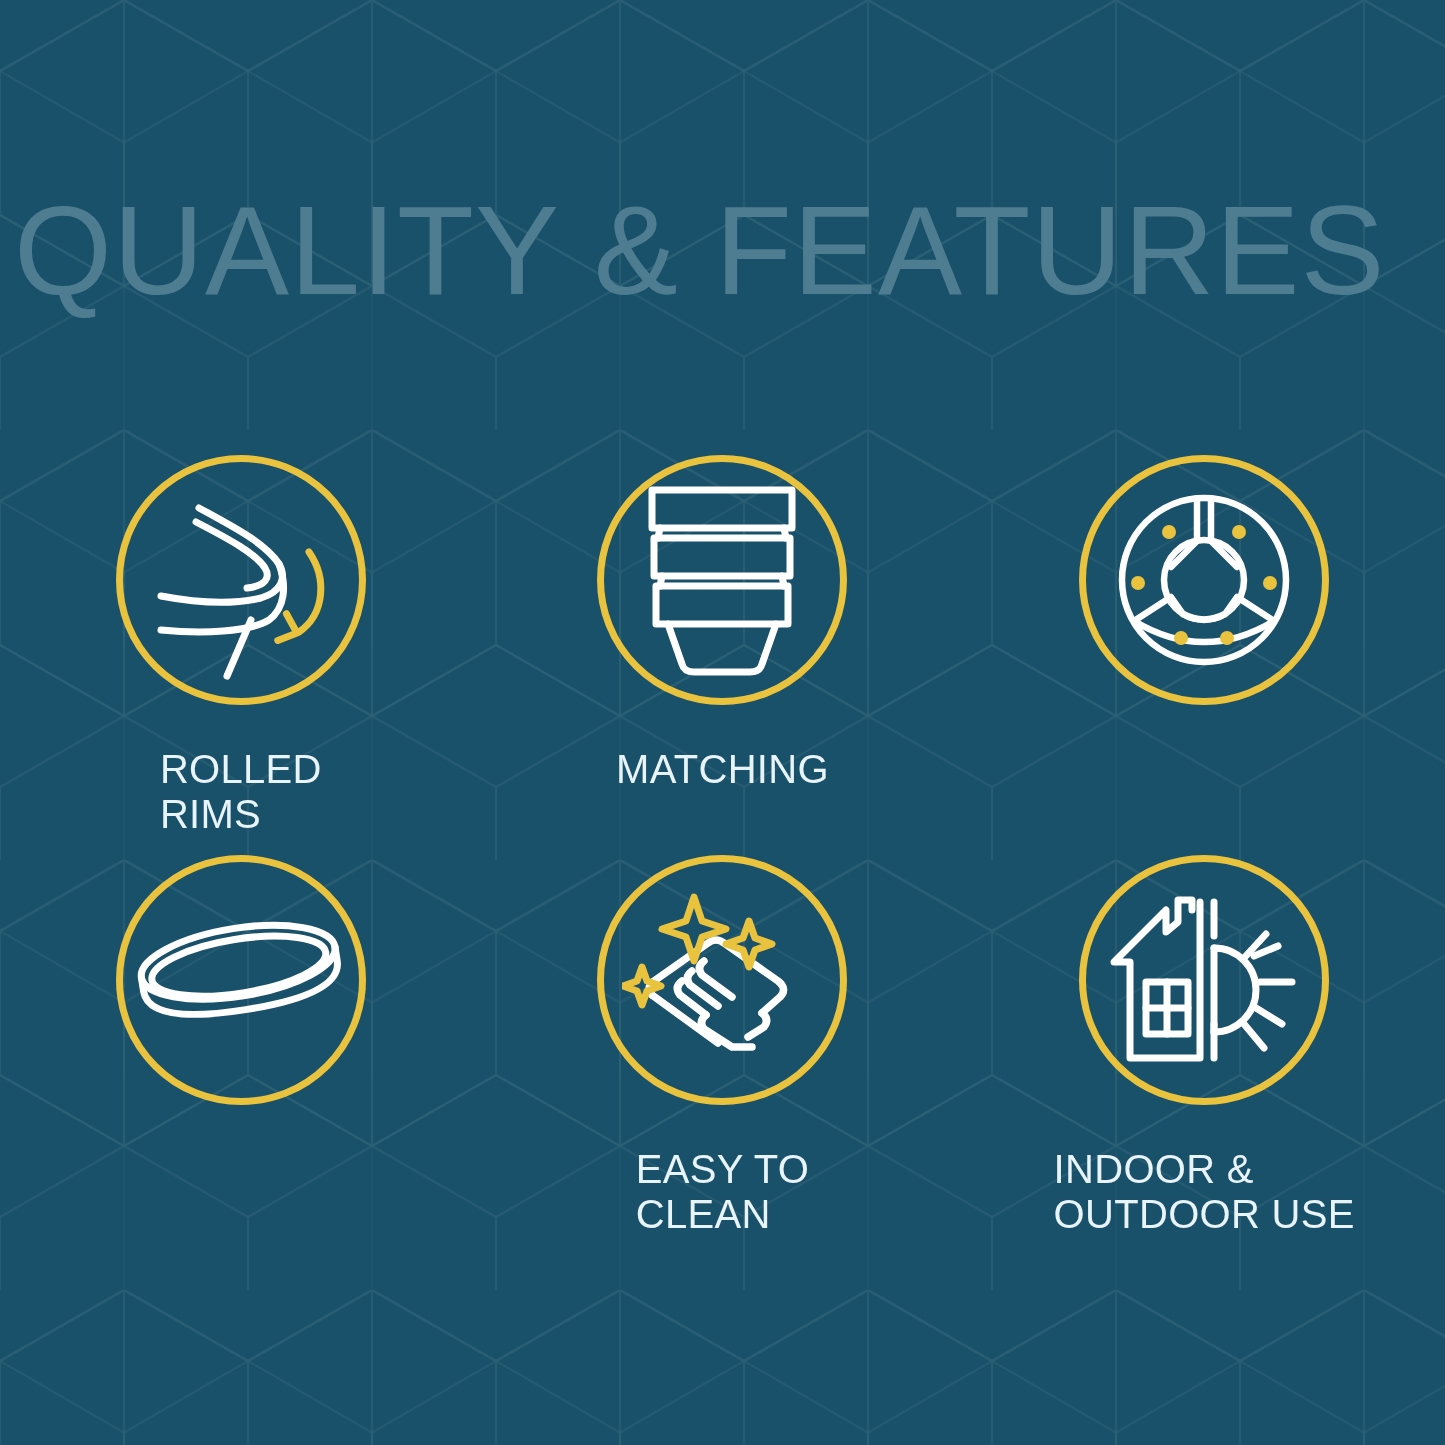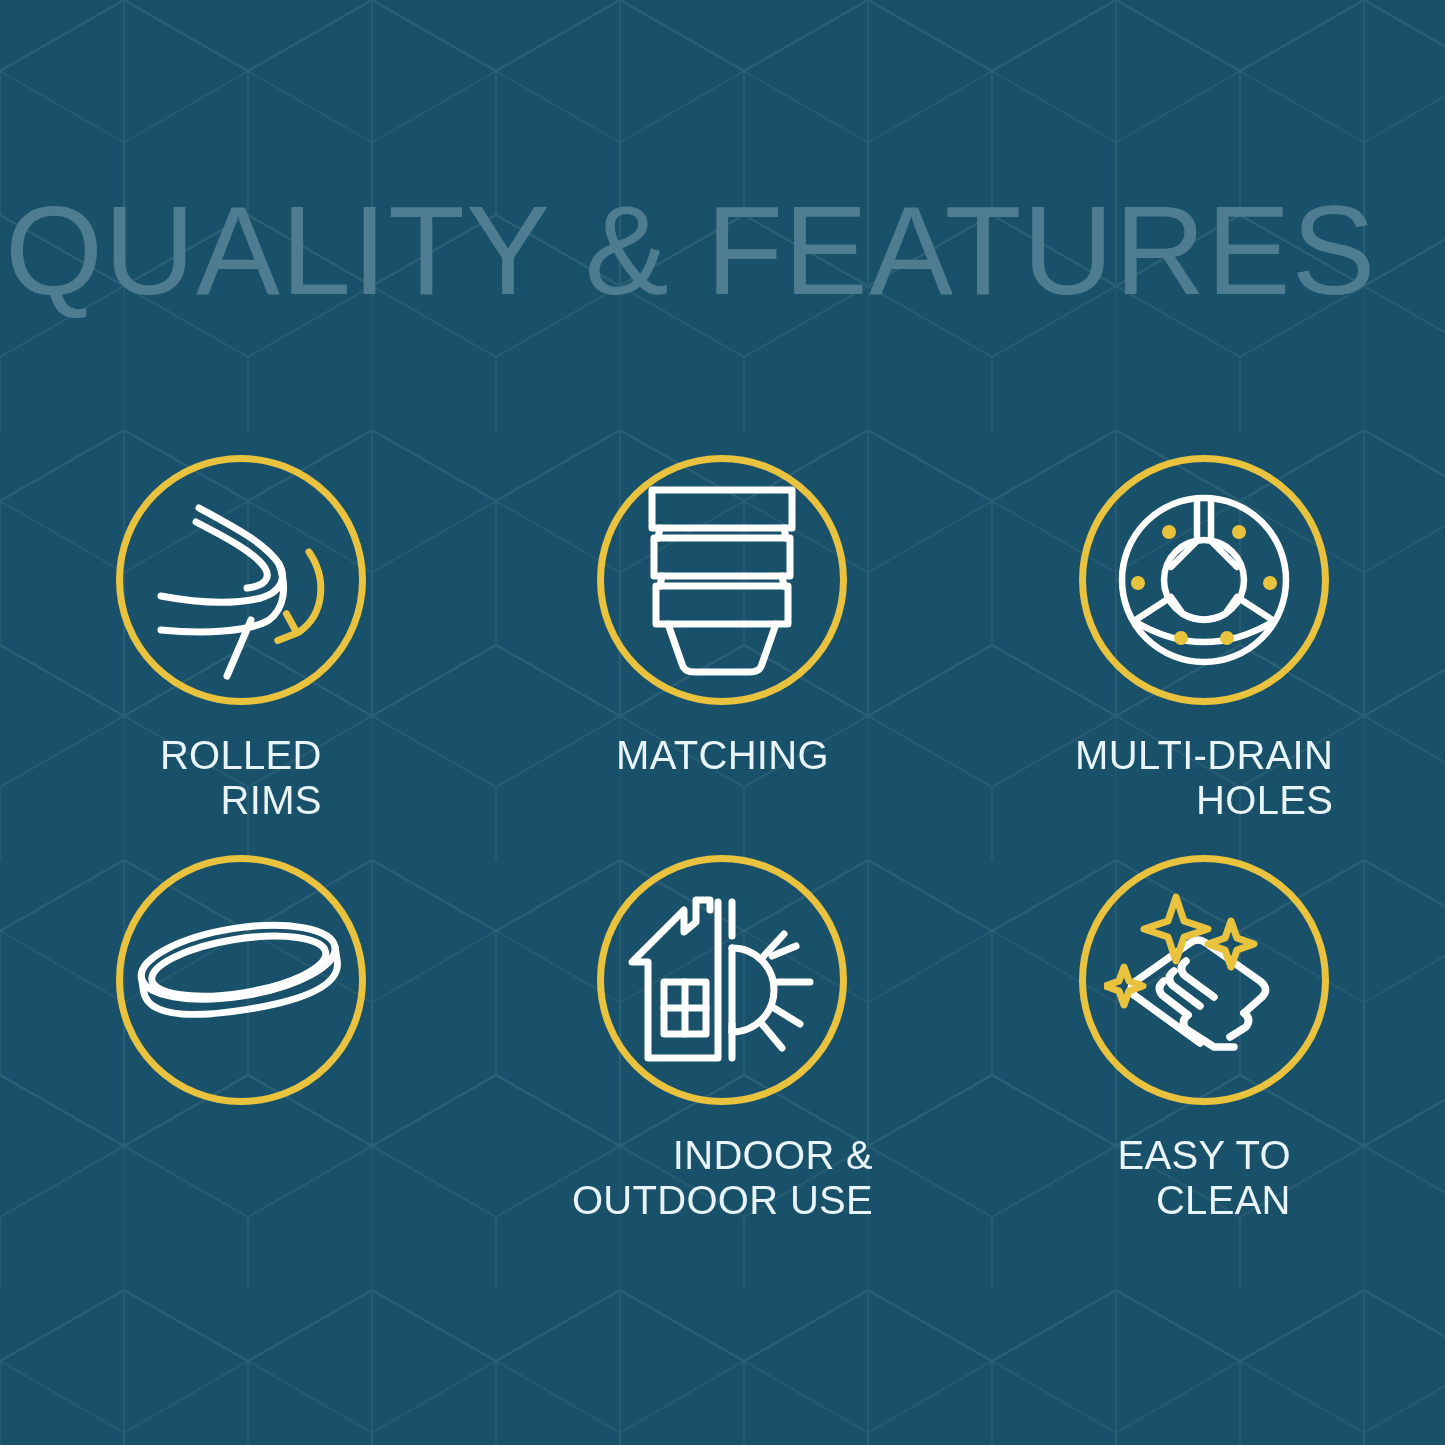--- a/index.html
+++ b/index.html
@@ -19,21 +19,21 @@
   #bg-pattern {
     position: absolute;
     inset: 0;
     z-index: 0;
     pointer-events: none;
   }
   
   #title {
     position: absolute;
     top: 188px;
-    left: 5px;
+    left: 14px;
     width: 1317px;
     text-align: center;
     z-index: 2;
     font-size: 126px;
     line-height: 1.0;
     letter-spacing: 1px;
     font-weight: 300;
     color: #4e7d91;
     white-space: nowrap;
     font-family: "Liberation Sans", sans-serif;
@@ -64,22 +64,22 @@
     border: 7px solid #e9c33e;
     box-sizing: border-box;
     display: flex;
     align-items: center;
     justify-content: center;
   }
   .badge svg {
     display: block;
   }
   .label {
-    margin-top: 28px;
-    text-align: right;
+    margin-top: 42px;
+    text-align: left;
     color: #e8f4f8;
     font-size: 40px;
     line-height: 1.12;
     font-weight: 500;
     letter-spacing: 0.3px;
     white-space: pre-line;
     font-family: "Liberation Sans", sans-serif;
   }
 </style>
 </head>
@@ -188,37 +188,63 @@
           <g fill="#e9c33e">
             <circle cx="60" cy="47" r="7"></circle>
             <circle cx="130" cy="47" r="7"></circle>
             <circle cx="29" cy="98" r="7"></circle>
             <circle cx="161" cy="98" r="7"></circle>
             <circle cx="72" cy="153" r="7"></circle>
             <circle cx="118" cy="153" r="7"></circle>
           </g>
         </svg>
       </div>
-      <div class="label">MULTI-DRAIN
-HOLES</div>
     </div>
 
     <div class="cell">
       <div class="badge">
         <svg width="210" height="140" viewBox="0 0 210 140">
           <g fill="none" stroke="#ffffff" stroke-width="7" stroke-linecap="round" stroke-linejoin="round" transform="rotate(-9 105 70)">
 
             <ellipse cx="105" cy="52" rx="98" ry="34"></ellipse>
 
             <ellipse cx="105" cy="56" rx="88" ry="27"></ellipse>
 
             <path d="M7 52 L7 66 Q7 100 105 100 Q203 100 203 66 L203 52"></path>
           </g>
         </svg>
       </div>
+    </div>
+
+    <div class="cell">
+      <div class="badge">
+        <svg width="200" height="190" viewBox="0 0 200 190">
+
+          <g fill="none" stroke="#ffffff" stroke-width="7.5" stroke-linecap="round" stroke-linejoin="round">
+
+            <path d="M30 110 Q24 102 32 96 L86 58 Q94 52 102 58 L156 96 Q166 104 158 112 L140 128"></path>
+            <path d="M30 110 L96 158"></path>
+
+            <path d="M60 96 Q52 102 58 110 L84 130"></path>
+            <path d="M70 86 Q62 92 68 100 L96 121"></path>
+            <path d="M82 76 Q74 82 80 90 L110 112"></path>
+
+            <path d="M84 130 Q76 136 82 144 L110 162 L130 162"></path>
+            <path d="M140 128 Q148 134 142 142 L126 152"></path>
+          </g>
+
+          <g fill="none" stroke="#e9c33e" stroke-width="7" stroke-linejoin="round">
+            <path d="M72 12 L80 36 L104 44 L80 52 L72 76 L64 52 L40 44 L64 36 Z"></path>
+            <path d="M127 36 L133 53 L150 59 L133 65 L127 82 L121 65 L104 59 L121 53 Z"></path>
+            <path d="M20 82 L25 96 L39 101 L25 106 L20 120 L15 106 L1 101 L15 96 Z"></path>
+          </g>
+        </svg>
+      </div>
+      <div class="label">EASY TO
+CLEAN</div>
     </div>
 
     <div class="cell">
       <div class="badge">
         <svg width="200" height="180" viewBox="0 0 200 180">
           <g fill="none" stroke="#ffffff" stroke-width="7" stroke-linecap="round" stroke-linejoin="round">
 
             <path d="M96 12 L96 168 L26 168 L26 72 L10 72 L62 20 L62 42 L74 32 L74 10 L88 10 L88 20"></path>
 
             <rect x="42" y="92" width="42" height="52"></rect>
@@ -236,42 +262,14 @@
             <path d="M152 118 L178 134"></path>
             <path d="M140 134 L160 158"></path>
             <path d="M150 66 L174 56"></path>
           </g>
         </svg>
       </div>
       <div class="label">INDOOR &amp;
 OUTDOOR USE</div>
     </div>
 
-    <div class="cell">
-      <div class="badge">
-        <svg width="200" height="190" viewBox="0 0 200 190">
-
-          <g fill="none" stroke="#ffffff" stroke-width="7.5" stroke-linecap="round" stroke-linejoin="round">
-
-            <path d="M30 110 Q24 102 32 96 L86 58 Q94 52 102 58 L156 96 Q166 104 158 112 L140 128"></path>
-            <path d="M30 110 L96 158"></path>
-
-            <path d="M60 96 Q52 102 58 110 L84 130"></path>
-            <path d="M70 86 Q62 92 68 100 L96 121"></path>
-            <path d="M82 76 Q74 82 80 90 L110 112"></path>
-
-            <path d="M84 130 Q76 136 82 144 L110 162 L130 162"></path>
-            <path d="M140 128 Q148 134 142 142 L126 152"></path>
-          </g>
-
-          <g fill="none" stroke="#e9c33e" stroke-width="7" stroke-linejoin="round">
-            <path d="M72 12 L80 36 L104 44 L80 52 L72 76 L64 52 L40 44 L64 36 Z"></path>
-            <path d="M127 36 L133 53 L150 59 L133 65 L127 82 L121 65 L104 59 L121 53 Z"></path>
-            <path d="M20 82 L25 96 L39 101 L25 106 L20 120 L15 106 L1 101 L15 96 Z"></path>
-          </g>
-        </svg>
-      </div>
-      <div class="label">EASY TO
-CLEAN</div>
-    </div>
-
   </div>
 </div>
 
 </body></html>

